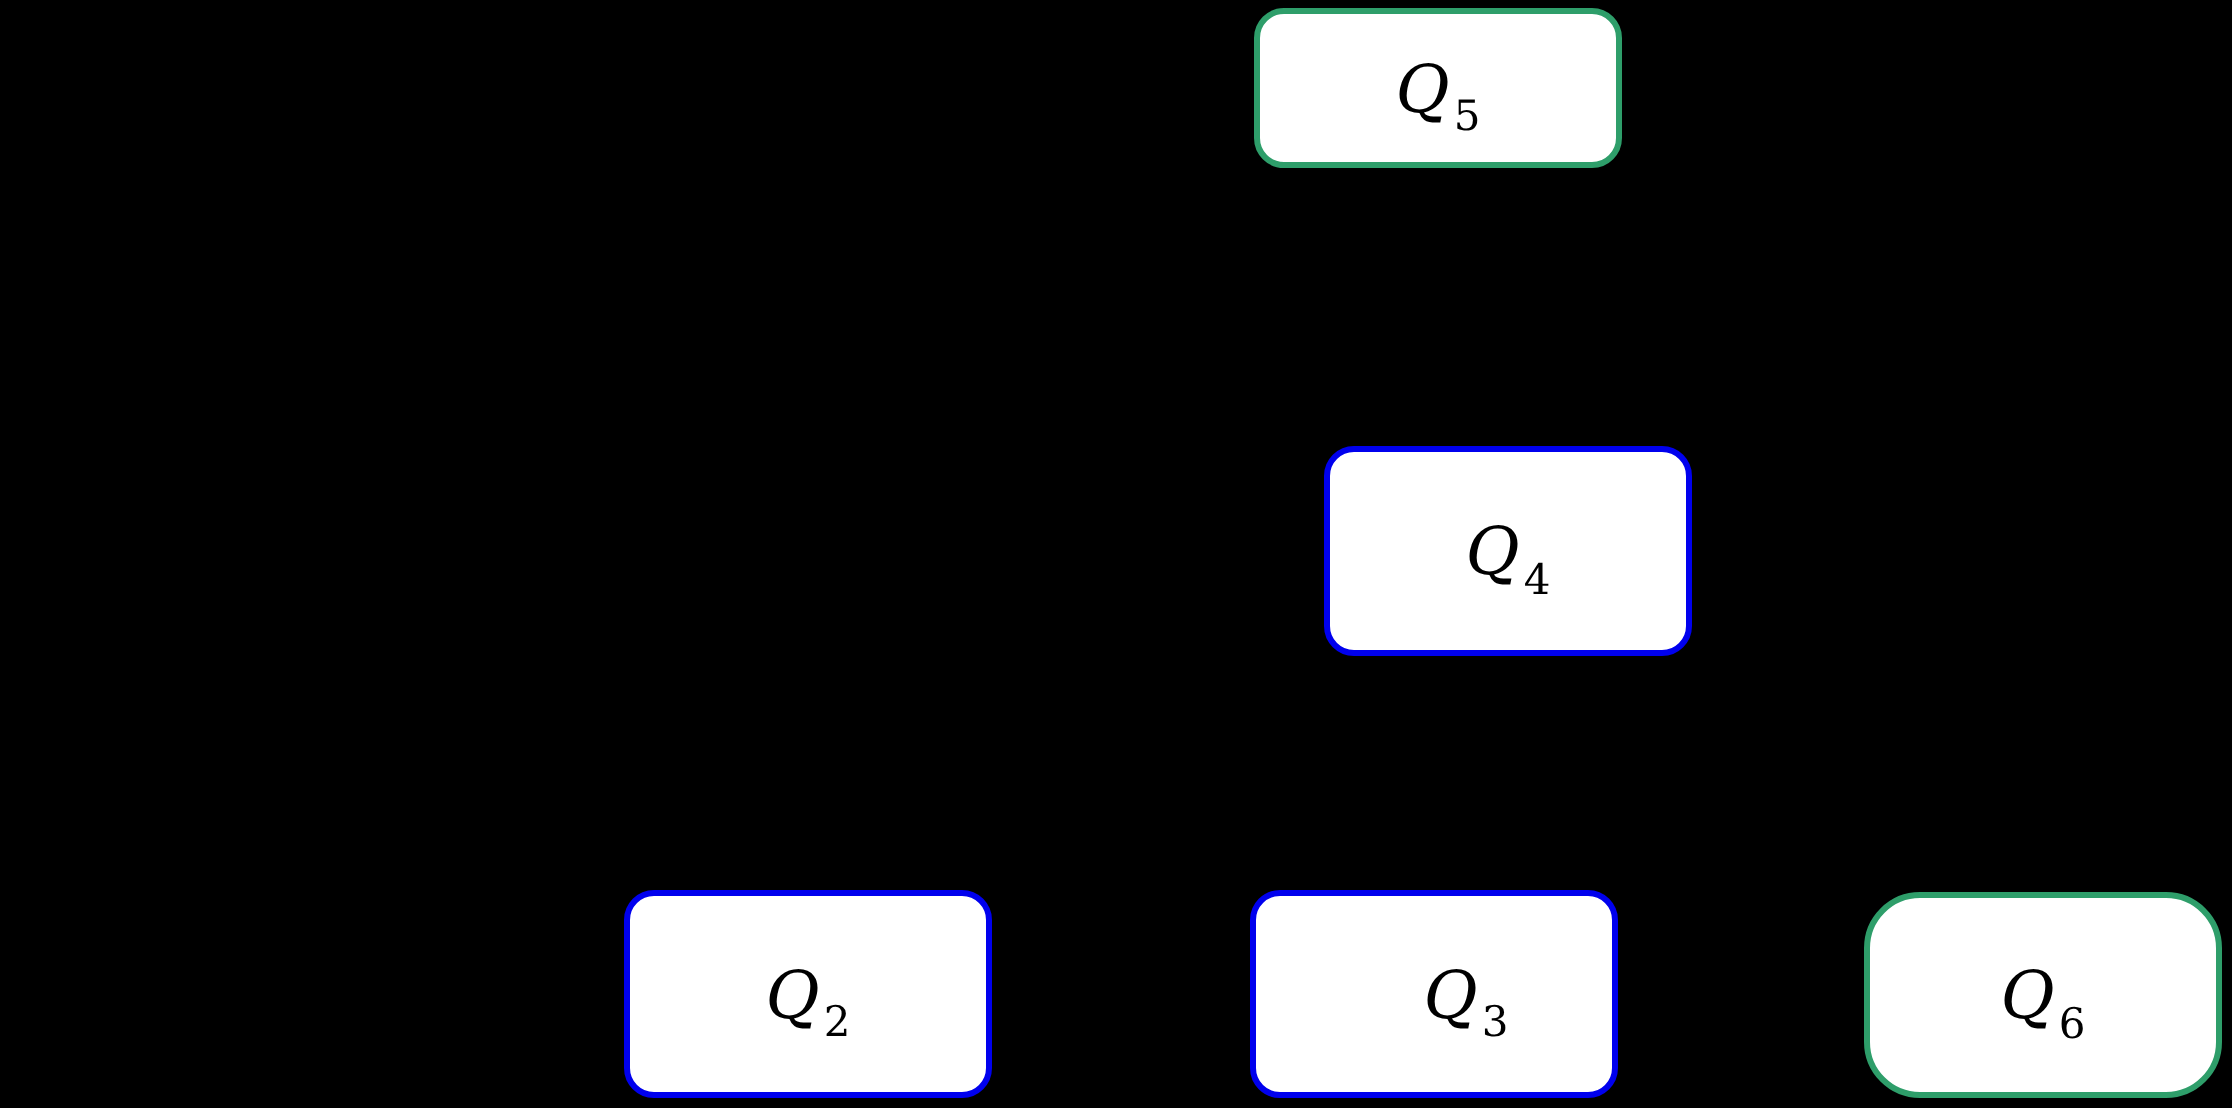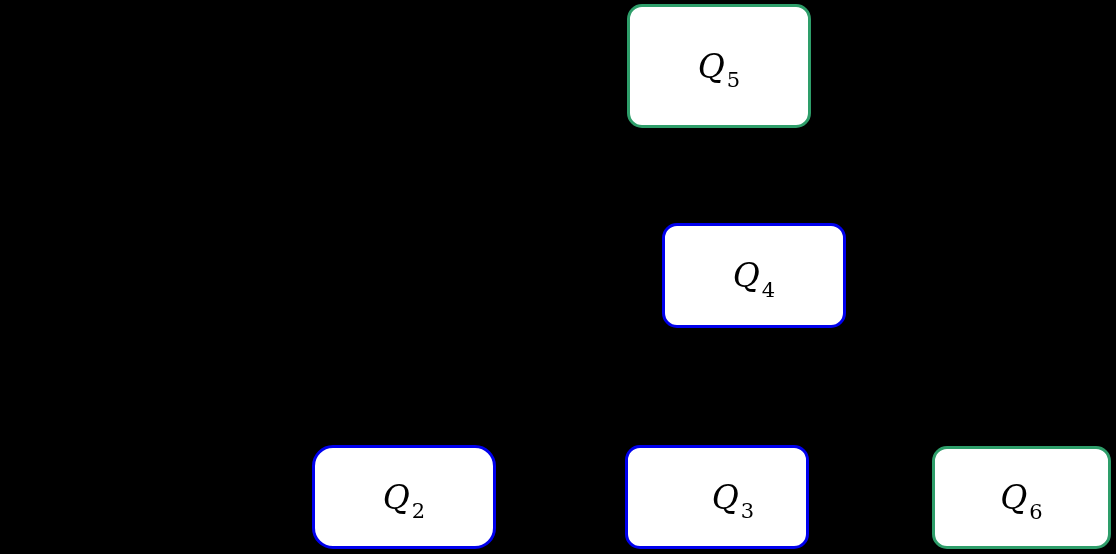--- a/index.html
+++ b/index.html
@@ -16,21 +16,21 @@
   .canvas {
     position: absolute;
     inset: 0;
     width: 1116px;
     height: 554px;
   }
   .node {
     position: absolute;
     box-sizing: border-box;
     width: 184px;
-    height: 124px;
+    height: 80px;
     background: #ffffff;
     border: 3px solid #0000ee;
     border-radius: 15px;
     display: flex;
     align-items: center;
     justify-content: center;
   }
   .node .lbl {
     font-style: italic;
     font-size: 33px;
@@ -43,23 +43,23 @@
     font-style: normal;
     line-height: 0;
     position: relative;
     top: 2px;
     left: 1px;
   }
   
   .pos-q5 { left: 627px; top: 4px;   }
   .pos-q4 { left: 662px; top: 223px; height: 105px; }
   .pos-q1 { left: 2px;   top: 445px; height: 104px; }
-  .pos-q2 { left: 312px; top: 445px; height: 104px; border-radius: 21px; }
+  .pos-q2 { left: 312px; top: 445px; height: 104px; }
   .pos-q3 { left: 625px; top: 445px; height: 104px; padding-left: 32px; }
-  .pos-q6 { left: 932px; top: 446px; width: 179px; height: 103px; }
+  .pos-q6 { left: 932px; top: 446px; width: 179px; height: 103px; border-radius: 28px; }
 </style>
 </head>
 <body style="background: rgb(0, 0, 0);">
 
 <div class="canvas">
 
   <div class="node pos-q5" style="border-color: rgb(46, 158, 106); background: rgb(255, 255, 255);">
     <span class="lbl"><span>Q</span><sub>5</sub></span>
   </div>
 

